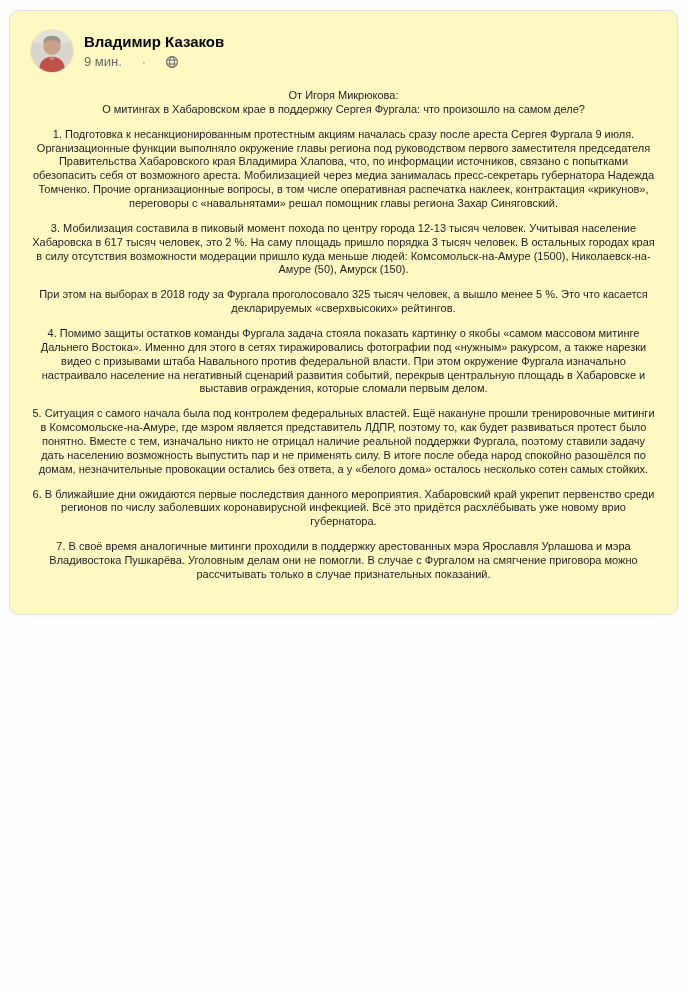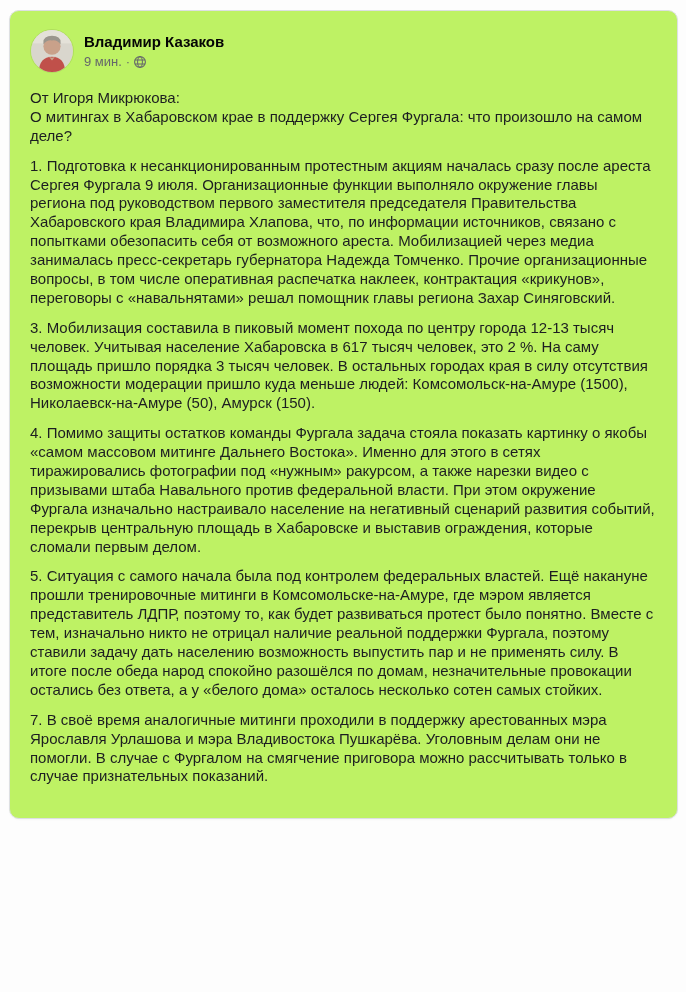--- a/index.html
+++ b/index.html
@@ -7,21 +7,21 @@
     width: 686px;
     background: #fdfdfd;
     font-family: "Liberation Sans", sans-serif;
   }
   .page {
     width: 686px;
     min-height: 992px;
     padding: 10px 8px 12px 9px;
   }
   .post-card {
-    background: #bef264;
+    background: #fef9c3;
     border: 1px solid #dddfe2;
     border-radius: 10px;
     padding: 18px 20px 16px 20px;
     box-shadow: 0 1px 2px rgba(0,0,0,0.03);
   }
   .post-header {
     display: flex;
     align-items: center;
     gap: 10px;
     margin-bottom: 16px;
@@ -40,32 +40,33 @@
   .author-name {
     font-size: 15px;
     font-weight: bold;
     color: #050505;
     line-height: 1.2;
     cursor: pointer;
   }
   .timestamp-row {
     display: flex;
     align-items: center;
-    gap: 4px;
+    gap: 20px;
     font-size: 13px;
     color: #65676b;
     line-height: 1.2;
   }
   .timestamp { cursor: pointer; }
   .dot-sep { color: #65676b; }
   .globe-icon svg { display: block; width: 12px; height: 12px; }
   .post-text {
     color: #1c1e21;
-    font-size: 15px;
+    font-size: 11px;
     line-height: 1.26;
+    text-align: center;
   }
   .post-text p {
     white-space: pre-line;
     margin-bottom: 11px;
   }
   .post-text p:last-child { margin-bottom: 16px; }
 </style>
 </head>
 <body>
 
@@ -98,19 +99,21 @@
           </span>
         </div>
       </div>
     </div>
 
     <div class="post-text">
         <p>От Игоря Микрюкова:
 О митингах в Хабаровском крае в поддержку Сергея Фургала: что произошло на самом деле?</p>
         <p>1. Подготовка к несанкционированным протестным акциям началась сразу после ареста Сергея Фургала 9 июля. Организационные функции выполняло окружение главы региона под руководством первого заместителя председателя Правительства Хабаровского края Владимира Хлапова, что, по информации источников, связано с попытками обезопасить себя от возможного ареста. Мобилизацией через медиа занималась пресс-секретарь губернатора Надежда Томченко. Прочие организационные вопросы, в том числе оперативная распечатка наклеек, контрактация «крикунов», переговоры с «навальнятами» решал помощник главы региона Захар Синяговский.</p>
         <p>3. Мобилизация составила в пиковый момент похода по центру города 12-13 тысяч человек. Учитывая население Хабаровска в 617 тысяч человек, это 2 %. На саму площадь пришло порядка 3 тысяч человек. В остальных городах края в силу отсутствия возможности модерации пришло куда меньше людей: Комсомольск-на-Амуре (1500), Николаевск-на-Амуре (50), Амурск (150).</p>
+        <p>При этом на выборах в 2018 году за Фургала проголосовало 325 тысяч человек, а вышло менее 5 %. Это что касается декларируемых «сверхвысоких» рейтингов.</p>
         <p>4. Помимо защиты остатков команды Фургала задача стояла показать картинку о якобы «самом массовом митинге Дальнего Востока». Именно для этого в сетях тиражировались фотографии под «нужным» ракурсом, а также нарезки видео с призывами штаба Навального против федеральной власти. При этом окружение Фургала изначально настраивало население на негативный сценарий развития событий, перекрыв центральную площадь в Хабаровске и выставив ограждения, которые сломали первым делом.</p>
         <p>5. Ситуация с самого начала была под контролем федеральных властей. Ещё накануне прошли тренировочные митинги в Комсомольске-на-Амуре, где мэром является представитель ЛДПР, поэтому то, как будет развиваться протест было понятно. Вместе с тем, изначально никто не отрицал наличие реальной поддержки Фургала, поэтому ставили задачу дать населению возможность выпустить пар и не применять силу. В итоге после обеда народ спокойно разошёлся по домам, незначительные провокации остались без ответа, а у «белого дома» осталось несколько сотен самых стойких.</p>
+        <p>6. В ближайшие дни ожидаются первые последствия данного мероприятия. Хабаровский край укрепит первенство среди регионов по числу заболевших коронавирусной инфекцией. Всё это придётся расхлёбывать уже новому врио губернатора.</p>
         <p>7. В своё время аналогичные митинги проходили в поддержку арестованных мэра Ярославля Урлашова и мэра Владивостока Пушкарёва. Уголовным делам они не помогли. В случае с Фургалом на смягчение приговора можно рассчитывать только в случае признательных показаний.</p>
       </div>
 
   </div>
 </div>
 
 </body></html>

